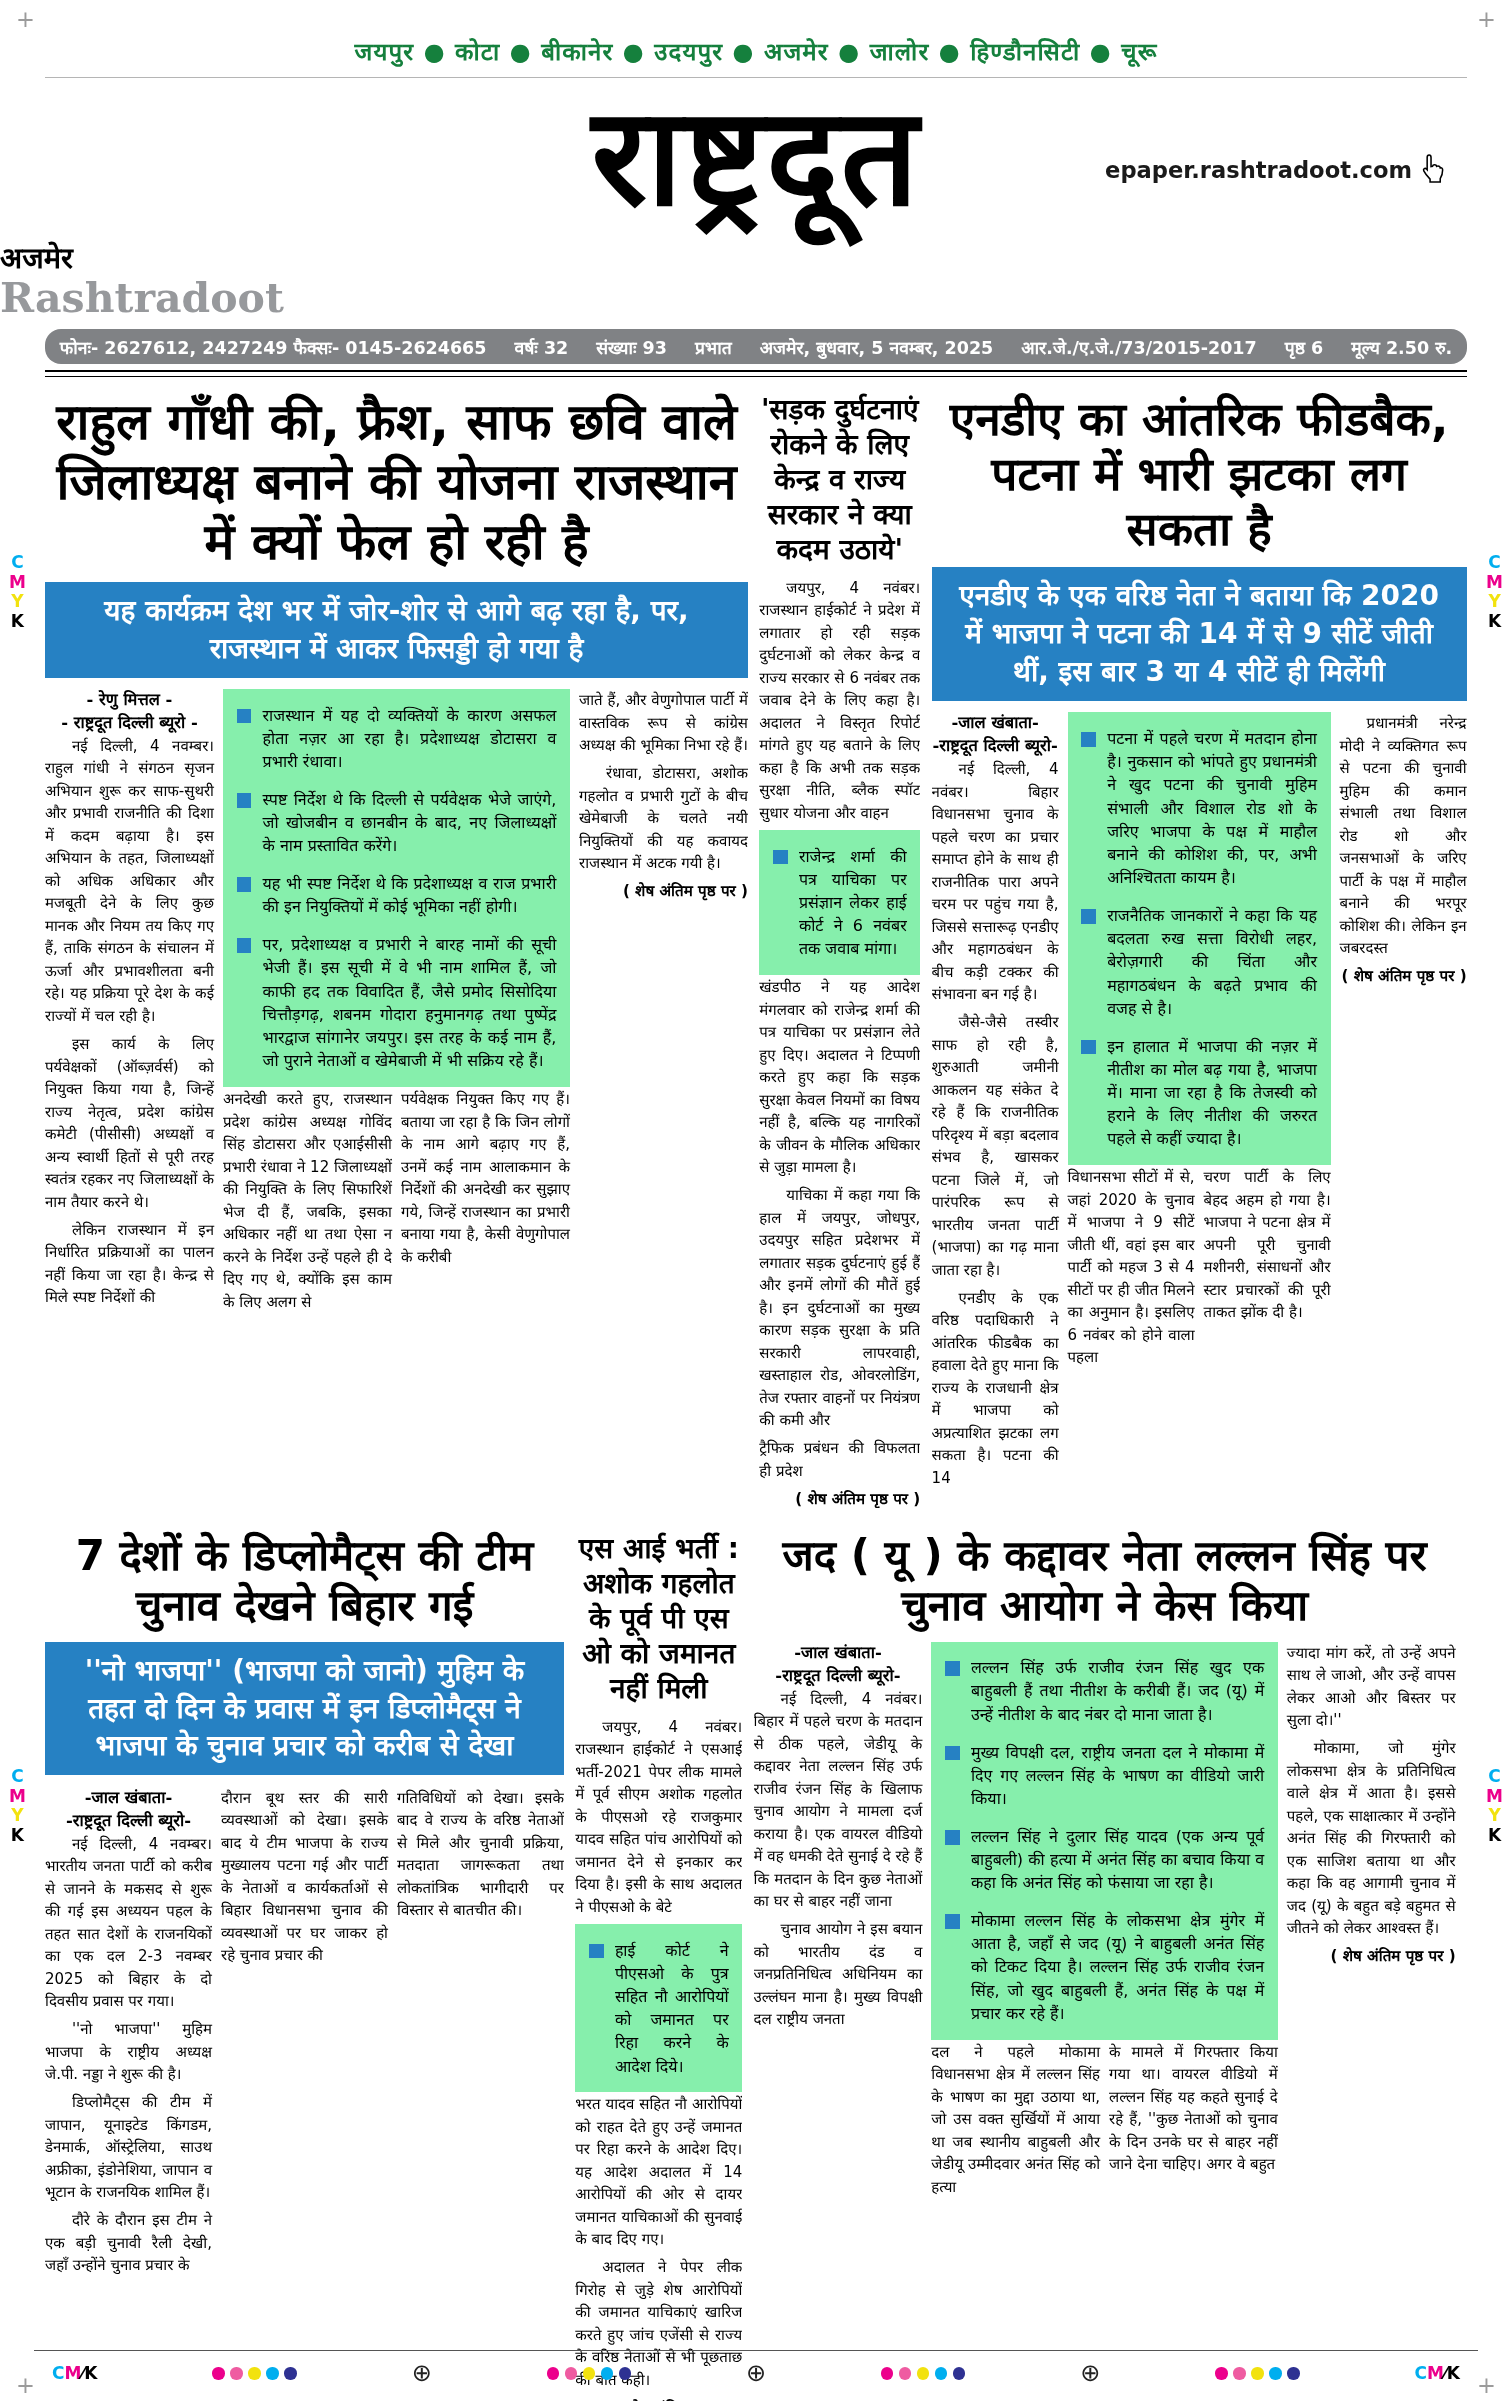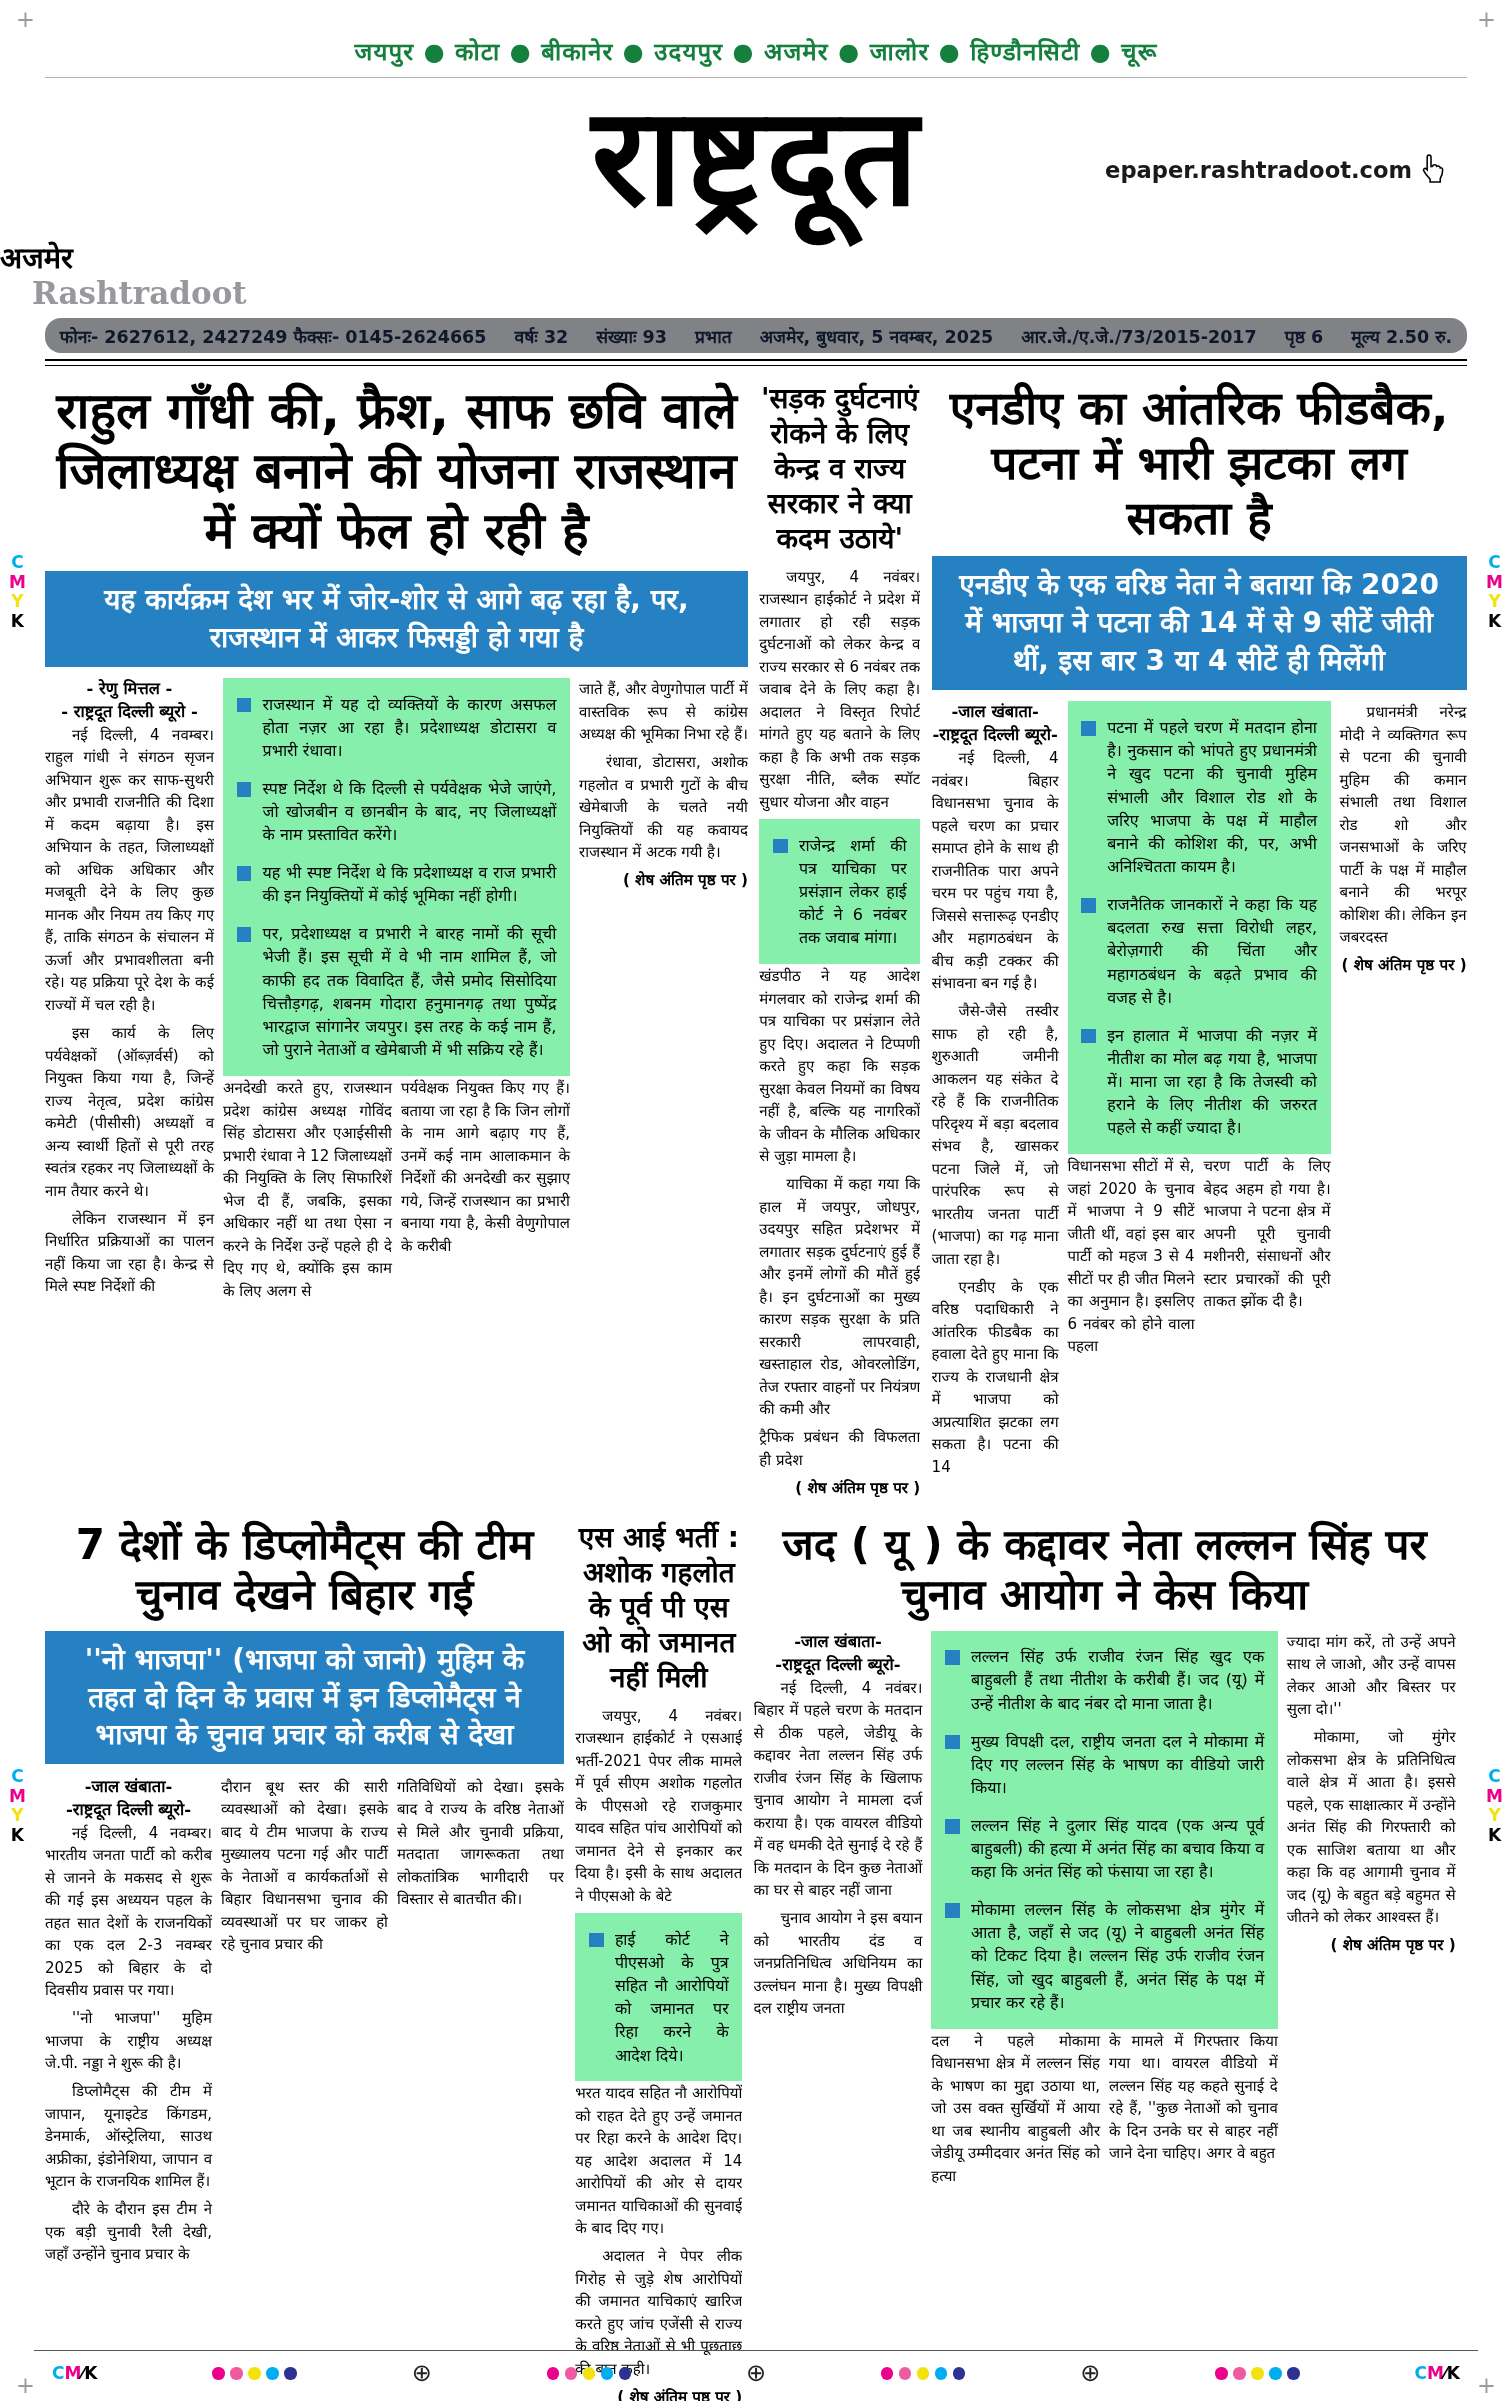--- a/index.html
+++ b/index.html
@@ -7,24 +7,24 @@
         font-family:"DejaVu Sans","Liberation Sans",sans-serif;color:#000;}
 
   
   .cities{margin-top:34px;text-align:center;font-size:24px;font-weight:bold;color:#15803d;letter-spacing:1.1px;}
   .rule{border:none;border-top:1.1px solid #b5b5b5;margin:10.2px 45px 0 45px;}
   .logorow{position:relative;text-align:center;}
   .logo{font-size:136px;line-height:1.05;font-weight:bold;margin:8px;letter-spacing:2.3px;}
   .epaper{position:absolute;right:68px;top:68px;font-size:22.6px;font-weight:bold;color:#1a1a1a;}
   .cursor{display:inline-block;vertical-align:middle;margin-left:8px;}
   .edition{font-size:29px;font-weight:bold;margin-top:3.4px;}
-  .engname{font-family:"DejaVu Serif","Liberation Serif",serif;font-size:31px;font-weight:bold;color:#97999c;line-height:1.1;padding-left:32px;}
+  .engname{font-family:"DejaVu Serif","Liberation Serif",serif;font-size:41px;font-weight:bold;color:#97999c;line-height:1.1;}
 
   
-  .infobar{margin:8px 45px 0 45px;background:#808285;color:#0f172a;display:flex;align-items:center;
+  .infobar{margin:8px 45px 0 45px;background:#808285;color:#ffffff;display:flex;align-items:center;
            justify-content:space-between;padding:5.6px 14.7px;font-size:17.5px;font-weight:bold;white-space:nowrap;border-radius:16px;}
   .dblrule{margin:5.6px 45px 0 45px;height:4px;border-top:2.8px solid #000;border-bottom:1.1px solid #000;}
 
   
   .sec{display:grid;padding:14.7px 45px 0 45px;box-sizing:border-box;}
   .sec1{grid-template-columns:703px 161px 535px;column-gap:11.3px;min-height:807px;}
   .sec2{grid-template-columns:519px 167px 702px;column-gap:11.3px;min-height:534px;margin-top:8px;}
   .story{overflow:hidden;}
   .hl{font-weight:bold;text-align:center;margin:0 0 10.2px 0;line-height:1.2;}
   .hl-xl{font-size:50px;}

